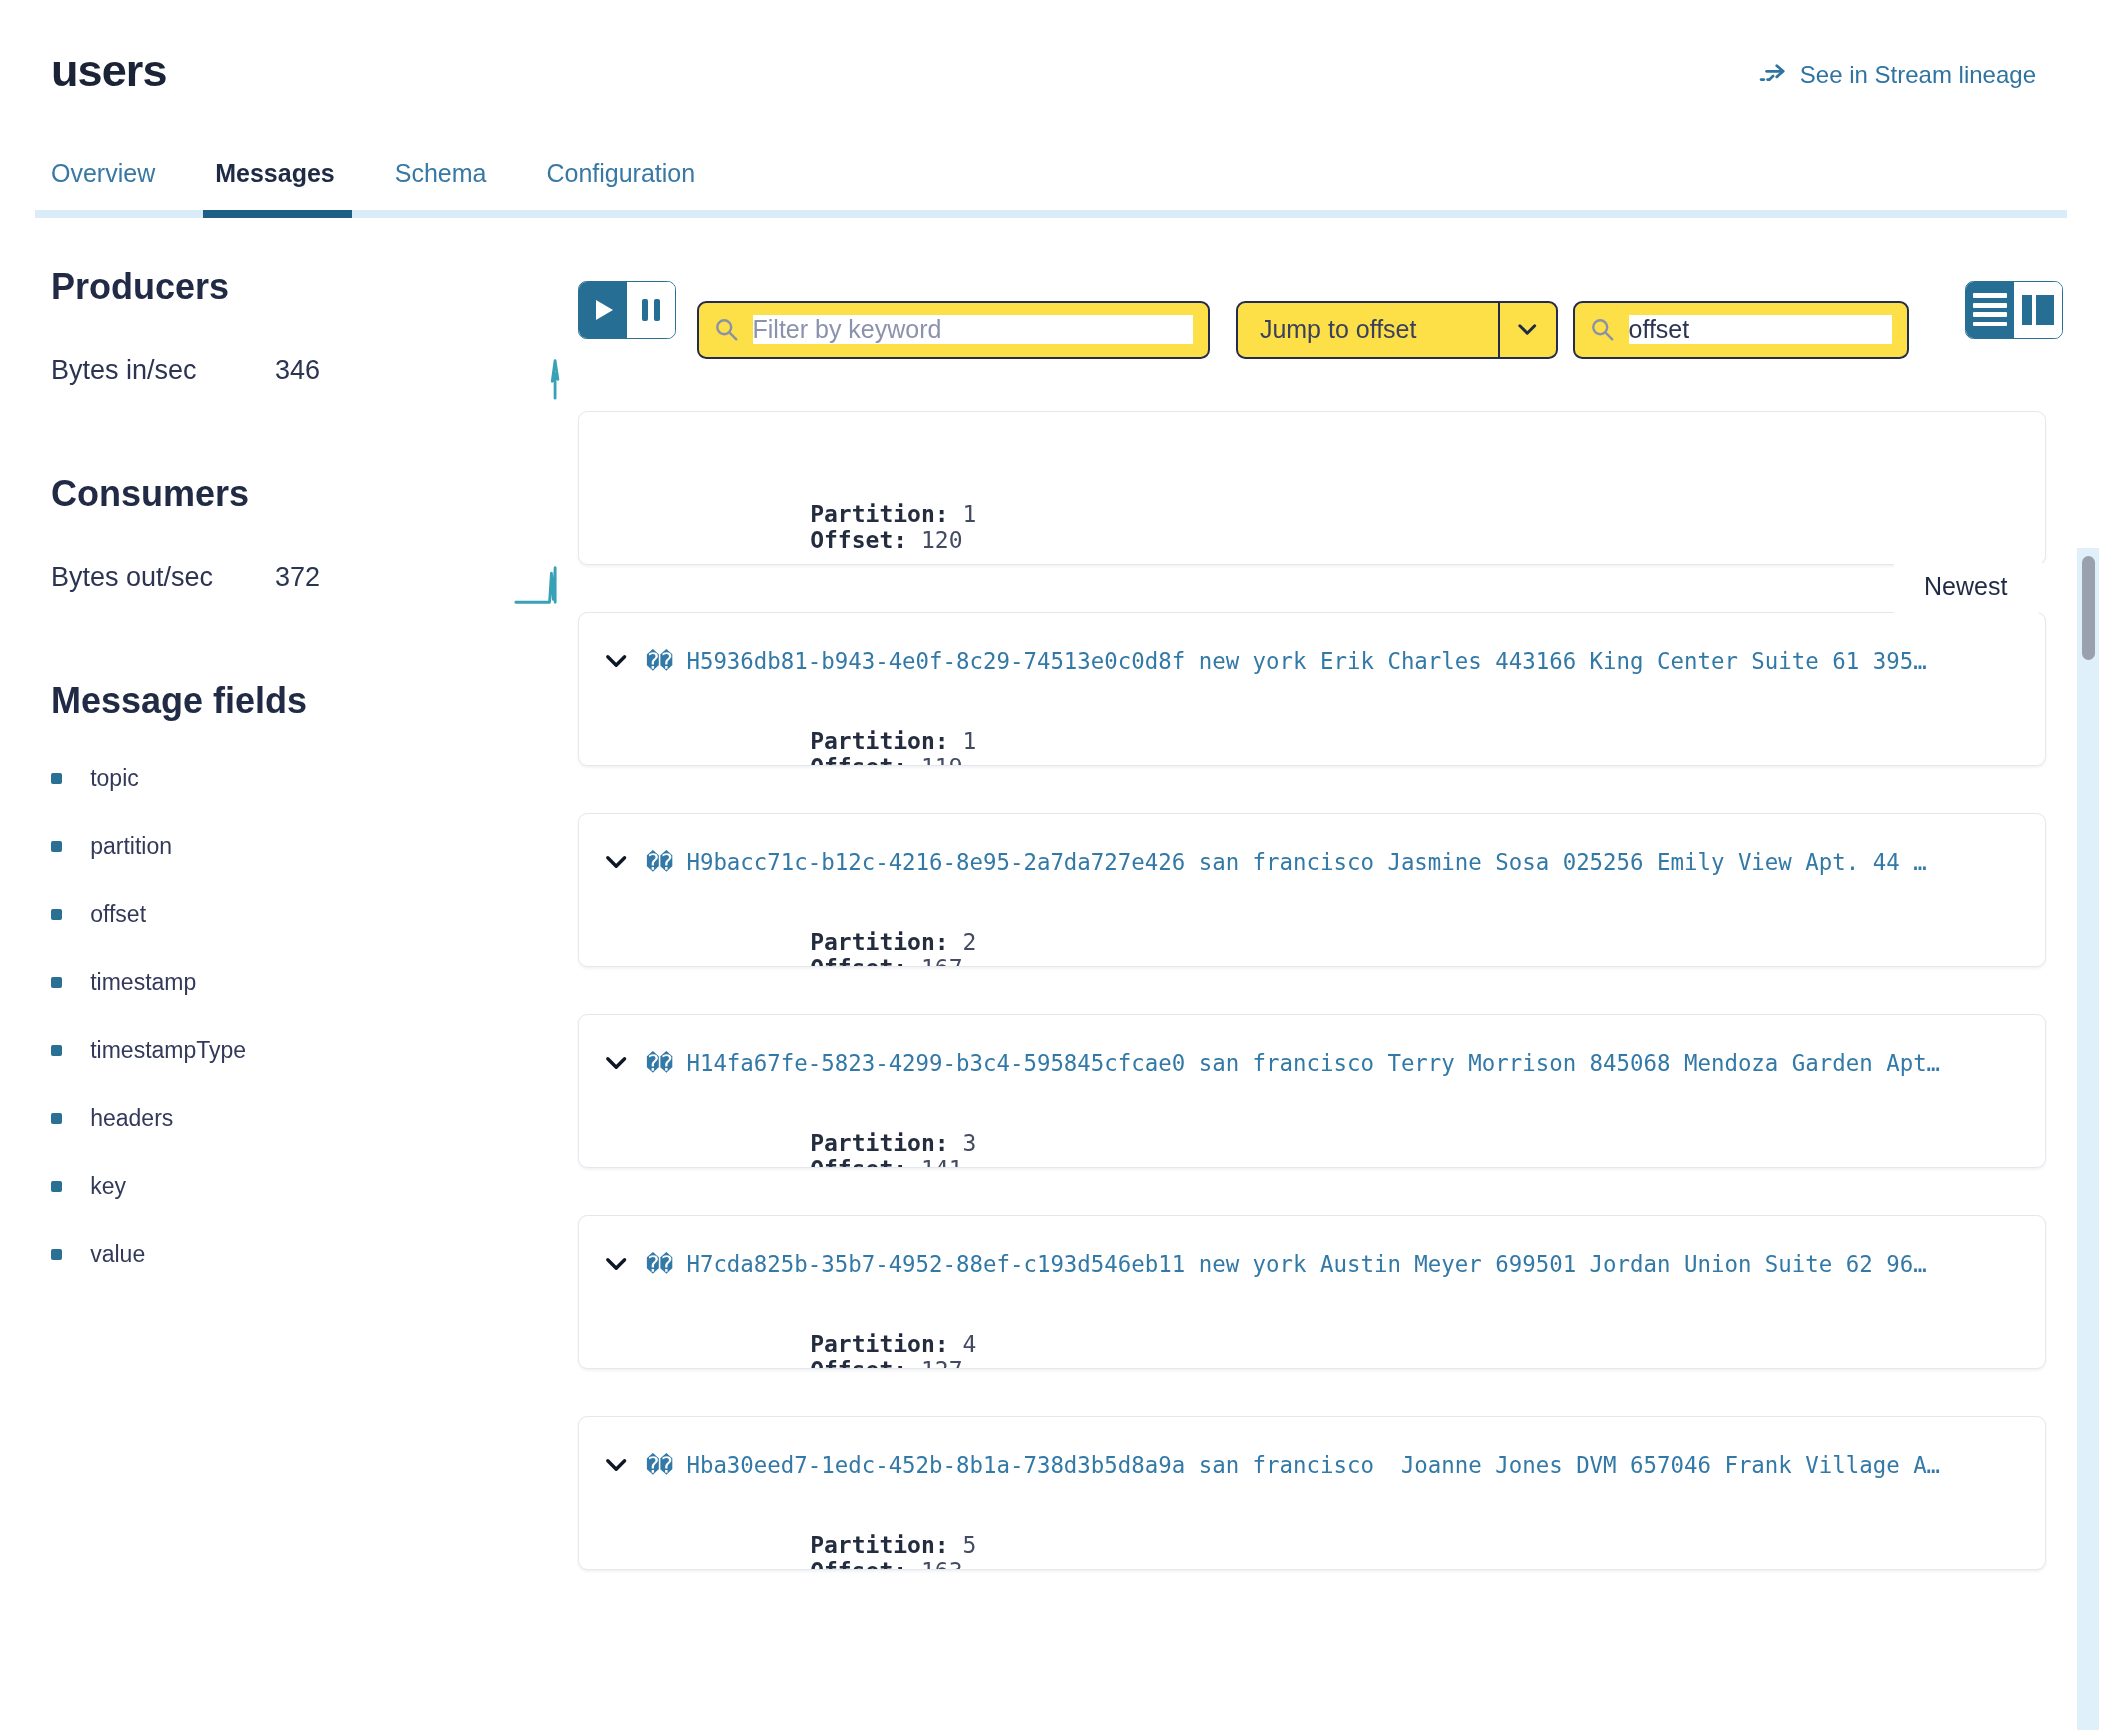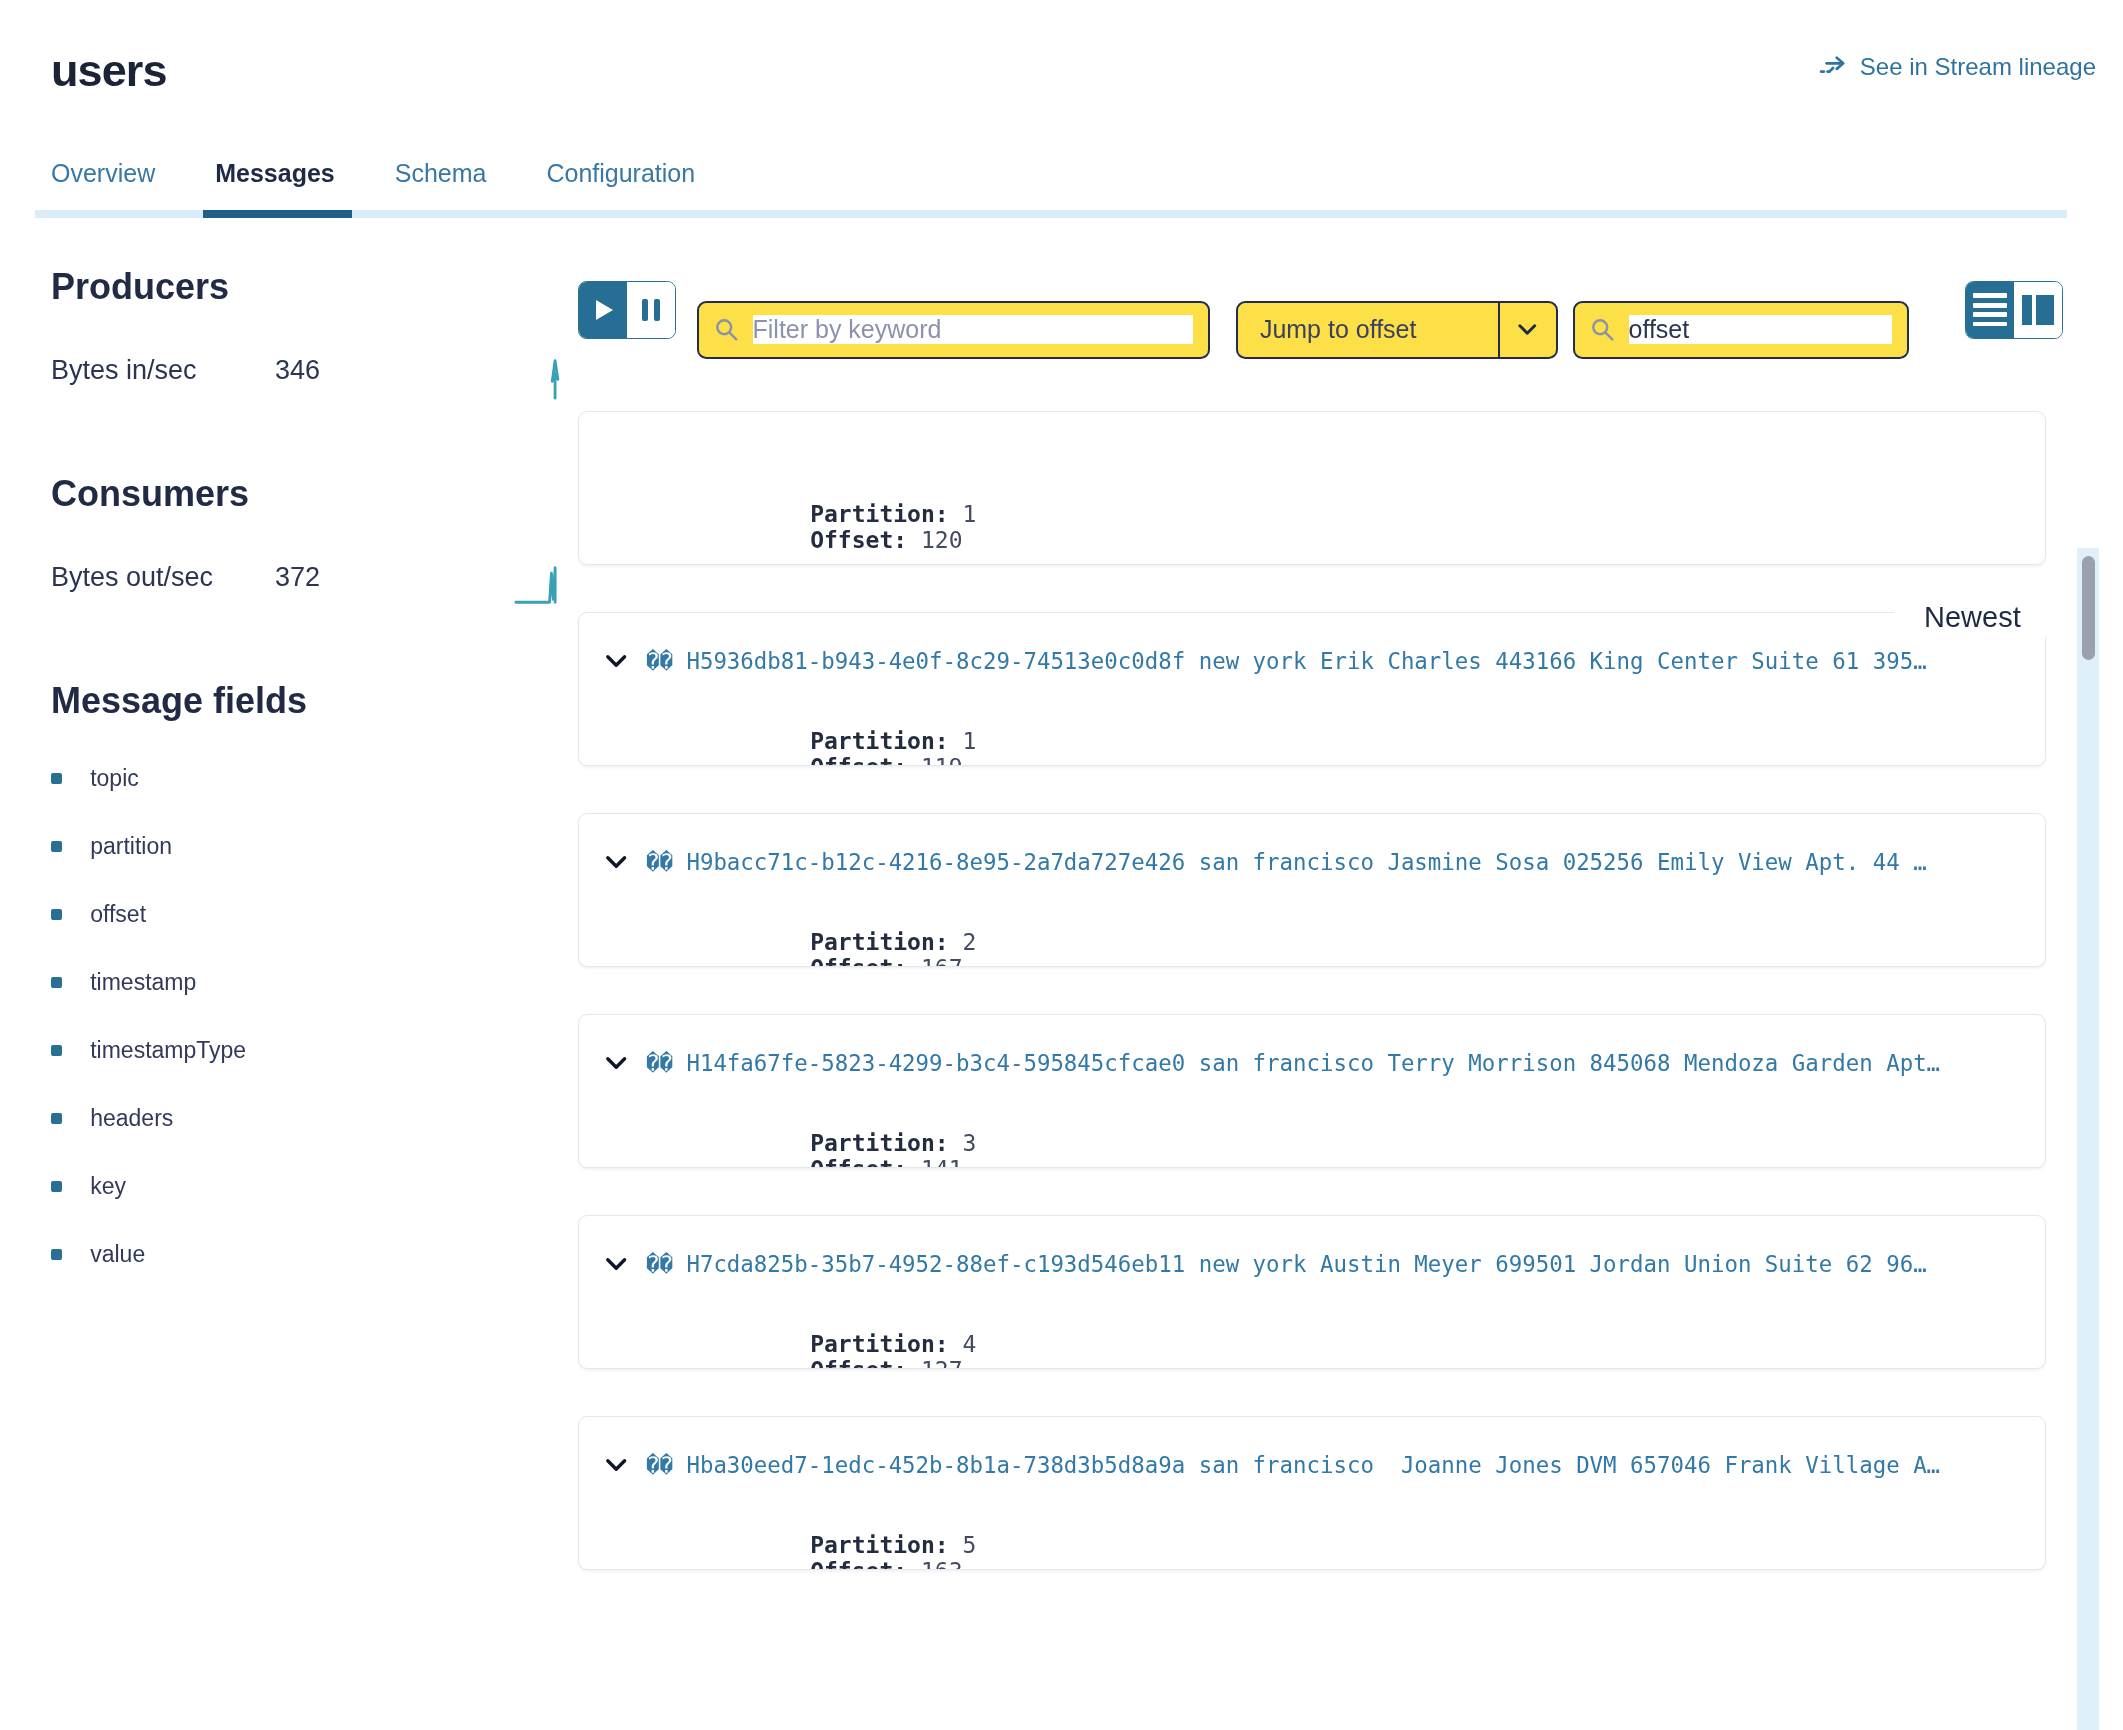--- a/index.html
+++ b/index.html
@@ -2,21 +2,21 @@
 <html style="font-size:15px"><head>
 <meta charset="utf-8">
 <style>
   * { margin:0; padding:0; box-sizing:border-box; }
   html,body { background:#ffffff; }
   .page {
     position:relative; width:2124px; height:1730px; overflow:hidden;
     background:#ffffff; font-family:"Liberation Sans", sans-serif; color:#222b45;
   }
   
-  .header { display:flex; justify-content:space-between; align-items:flex-start; padding:45px 28px 0 51px; }
+  .header { display:flex; justify-content:space-between; align-items:center; padding:45px 88px 0 51px; }
   .page-title { font-size:45px; font-weight:800; letter-spacing:-0.9px; color:#1b2436; }
   .lineage-link { display:flex; align-items:center; gap:11.2px; color:#2f74a0; font-size:24px; font-weight:400; cursor:pointer; margin-top:7.5px; }
   
   .tabs { display:flex; gap:60px; padding:0 0 0 51px; margin-top:62px; font-size:25px; }
   .tab { padding-bottom:22.4px; color:#3878a4; font-weight:500; cursor:pointer; }
   .tab.active { color:#1f2a44; font-weight:700; }
   .tab-track { position:relative; margin:0 0 0 35px; height:7.5px; background:#d9ecf7; width:2032px; }
   .tab-indicator { position:absolute; left:168px; top:0; width:149px; height:7.5px; background:#1e5f86; }
   
   .content { display:flex; padding-left:51px; }
@@ -62,23 +62,23 @@
   .messages { margin-top:52px; display:flex; flex-direction:column; gap:47px; }
   .msg-card { width:1468px; height:154px; border:1.9px solid #e3e7ee; border-radius:9.3px; background:#fff; padding:35px 24px 0 26px; box-shadow:0 1.9px 2.8px rgba(16,24,40,0.05); overflow:hidden; }
   .msg-line1 { display:flex; align-items:center; }
   .msg-chevron { flex:none; margin-right:18.6px; cursor:pointer; }
   .msg-key { font-family:"DejaVu Sans Mono", monospace; font-size:22.4px; color:#3279a7; white-space:pre; overflow:hidden; flex:1; }
   .msg-line2 { margin-top:28px; margin-left:39px; font-family:"DejaVu Sans Mono", monospace; font-size:23px; white-space:pre; }
   .meta-label { font-weight:700; color:#242d3f;text-align:center; }
   .meta-value { color:#434b63; }
   .meta-group { margin-right:54px; }
   
-  .newest-tooltip { position:absolute; left:1894px; top:586px; width:173px; height:62px; background:#ffffff;
+  .newest-tooltip { position:absolute; left:1894px; top:555px; width:173px; height:62px; background:#ffffff;
     clip-path:polygon(0 0, 140px 0, 100% 50%, 140px 100%, 0 100%);
-    display:flex; align-items:center; padding-left:30px; font-size:29px; color:#1f2a44; z-index:6;
+    display:flex; align-items:center; padding-left:30px; font-size:25px; color:#1f2a44; z-index:6;
     filter:drop-shadow(0 1.9px 4.7px rgba(0,0,0,0.22)); }
   .scroll-track { position:absolute; left:2077px; top:548px; width:22.4px; height:1182px; background:#e0f0fb; z-index:4; }
   .scroll-thumb { position:absolute; left:4.7px; top:7.5px; width:13px; height:104px; background:#9aa0ad; border-radius:6.5px; cursor:grab; }
   svg { display:block; }
 </style>
 </head>
 <body>
 
 <div class="page">
 

